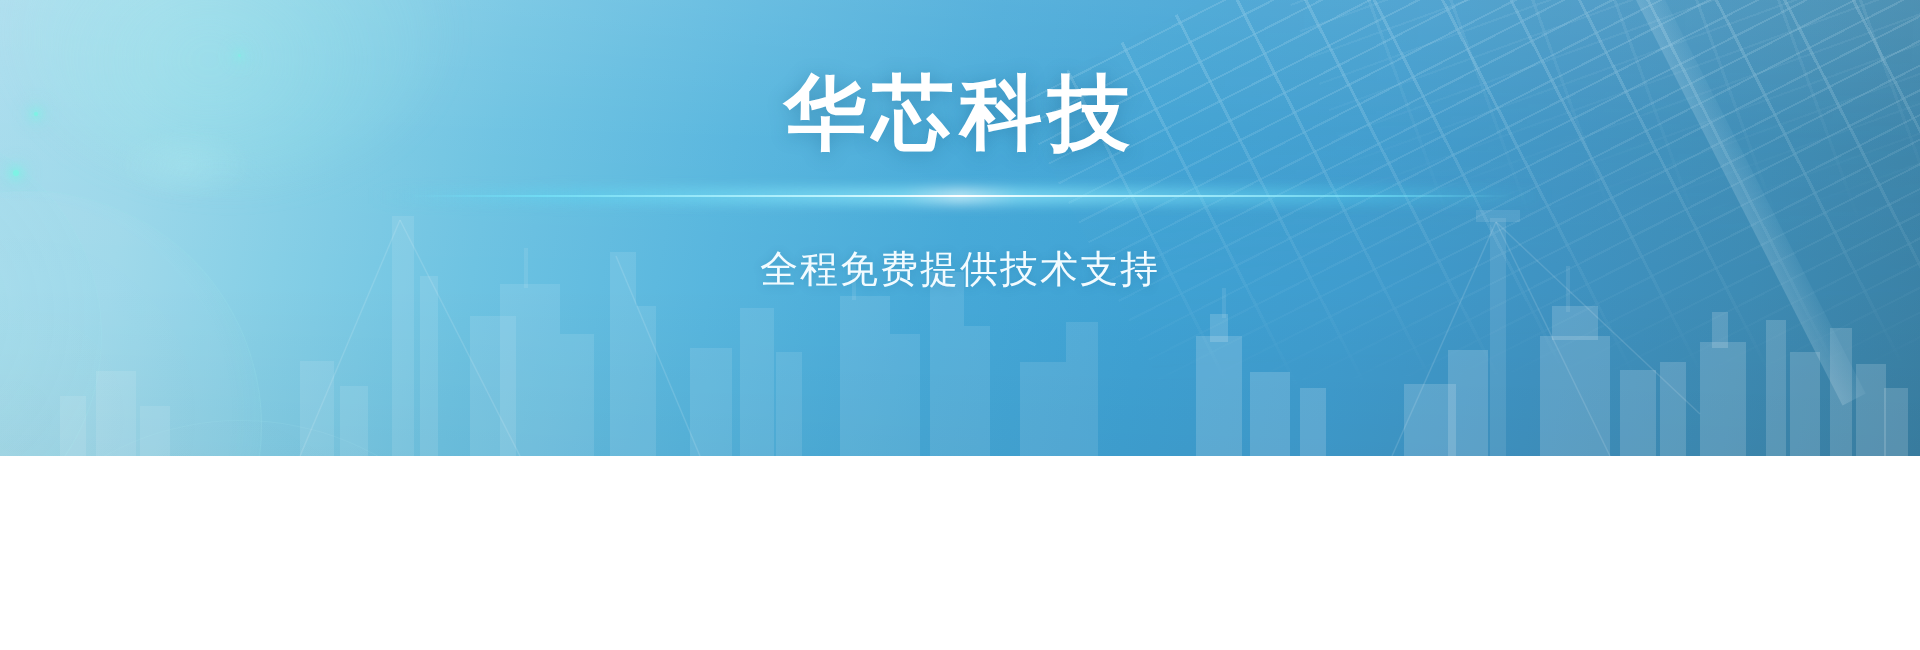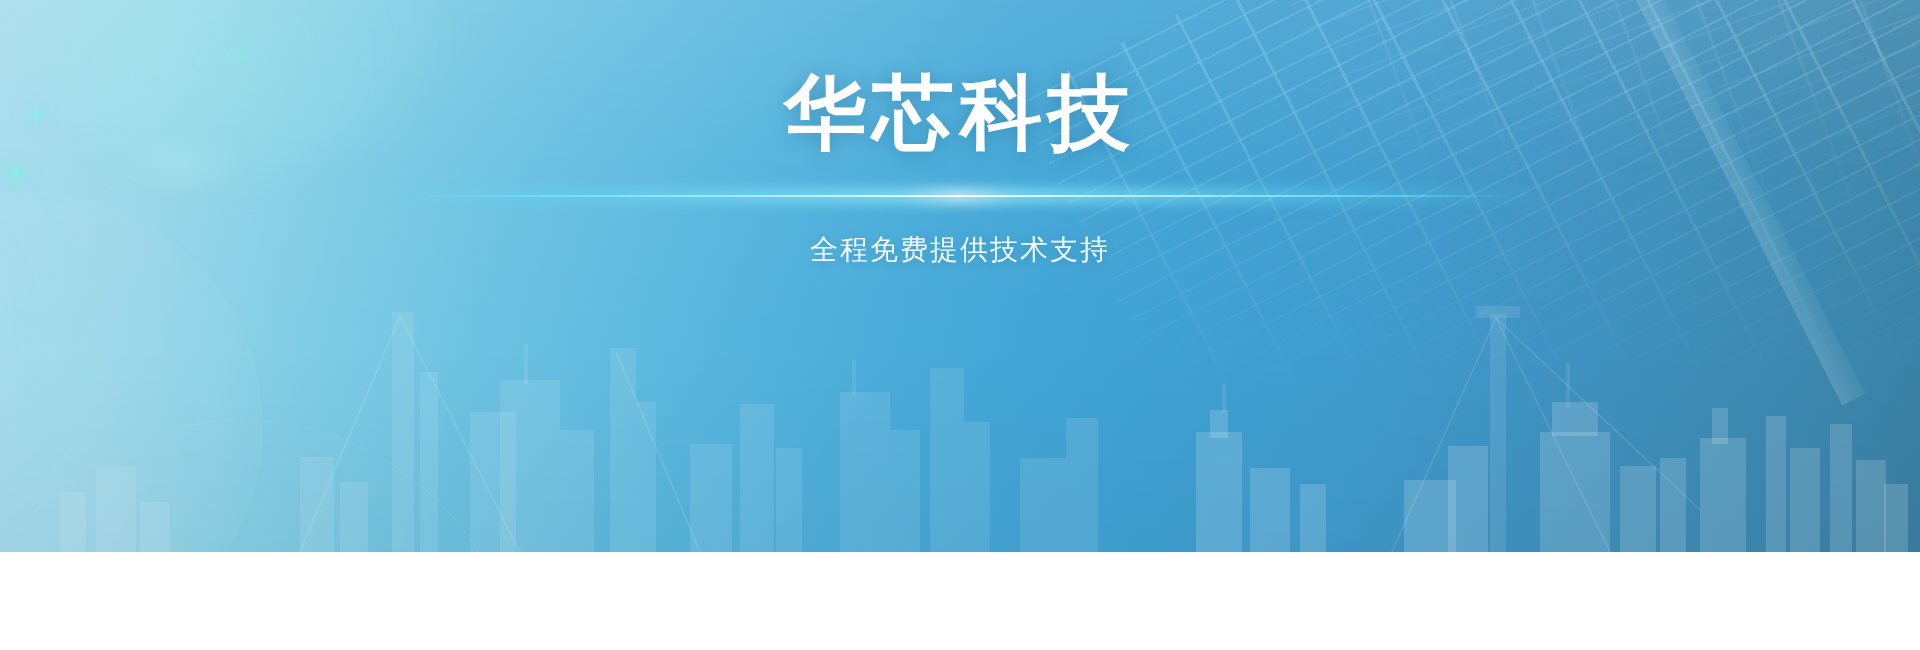--- a/index.html
+++ b/index.html
@@ -7,21 +7,21 @@
     padding: 0;
     background: #ffffff;
   }
   body {
     font-family: "Liberation Sans", "DejaVu Sans", sans-serif;
   }
 
   .banner {
     position: relative;
     width: 1920px;
-    height: 552px;
+    height: 456px;
     overflow: hidden;
     
     background:
       linear-gradient(100deg,
         #a8dced 0%,
         #9cd8ea 8%,
         #86cfe6 16%,
         #6ec3e2 26%,
         #58b6de 38%,
         #46a9d8 50%,
@@ -257,22 +257,22 @@
     margin-top: 30px;
     font-size: 34px;
     font-weight: 400;
     letter-spacing: 2px;
     line-height: 1;
     color: #ffffff;
     text-shadow: 0 1px 10px rgba(20,90,130,0.25);
   }
 
   .support {
-    margin-top: 32px;
-    font-size: 28px;
+    margin-top: 46px;
+    font-size: 38px;
     font-weight: 400;
     letter-spacing: 2px;
     line-height: 1;
     color: #f2fbff;
     text-shadow: 0 1px 10px rgba(20,90,130,0.25);
   }
 </style>
 </head>
 <body>
 

